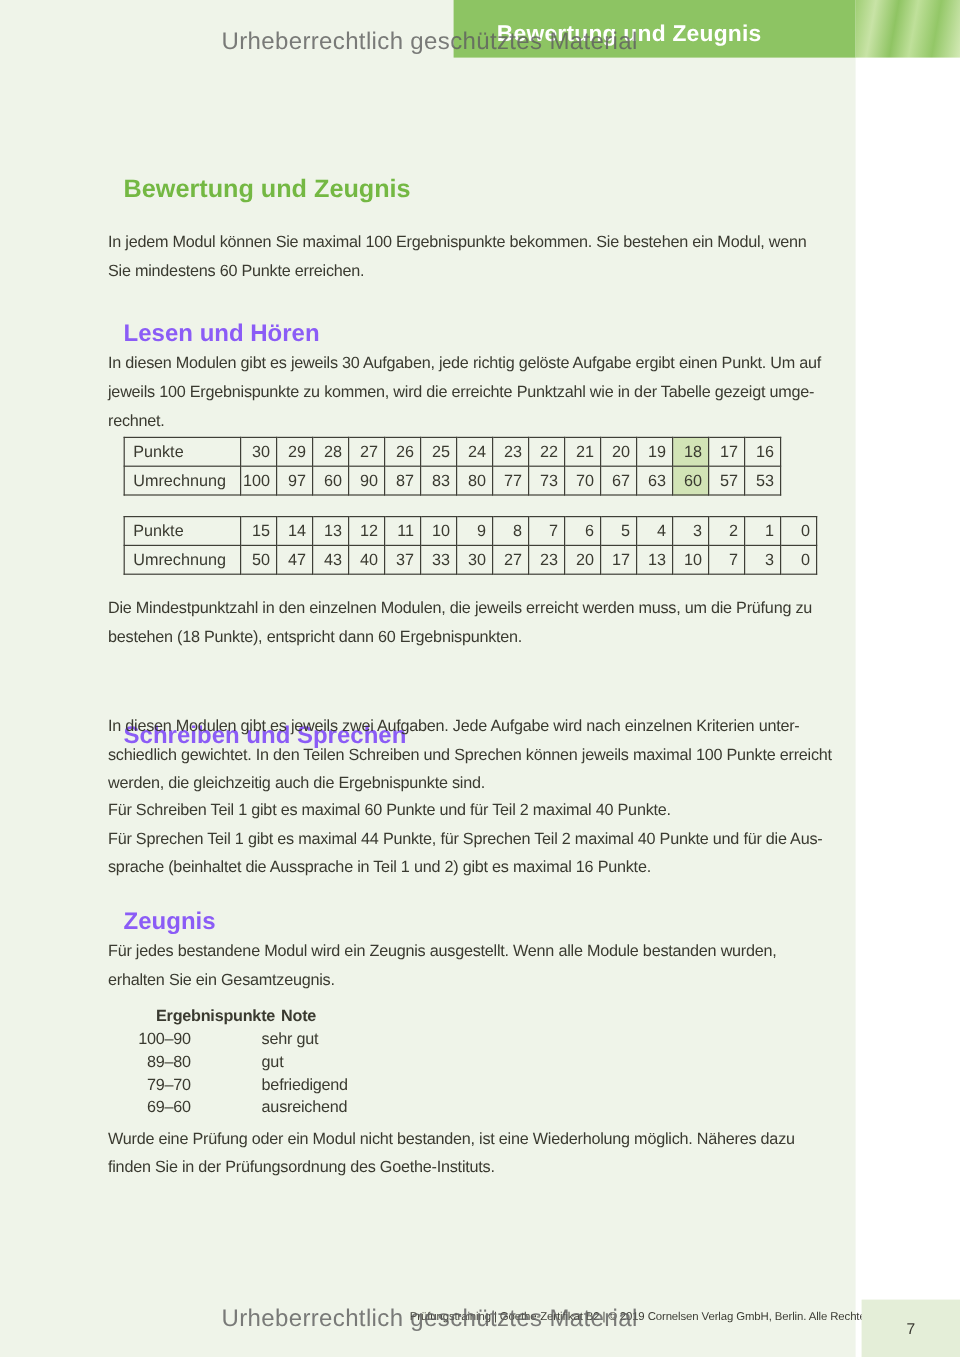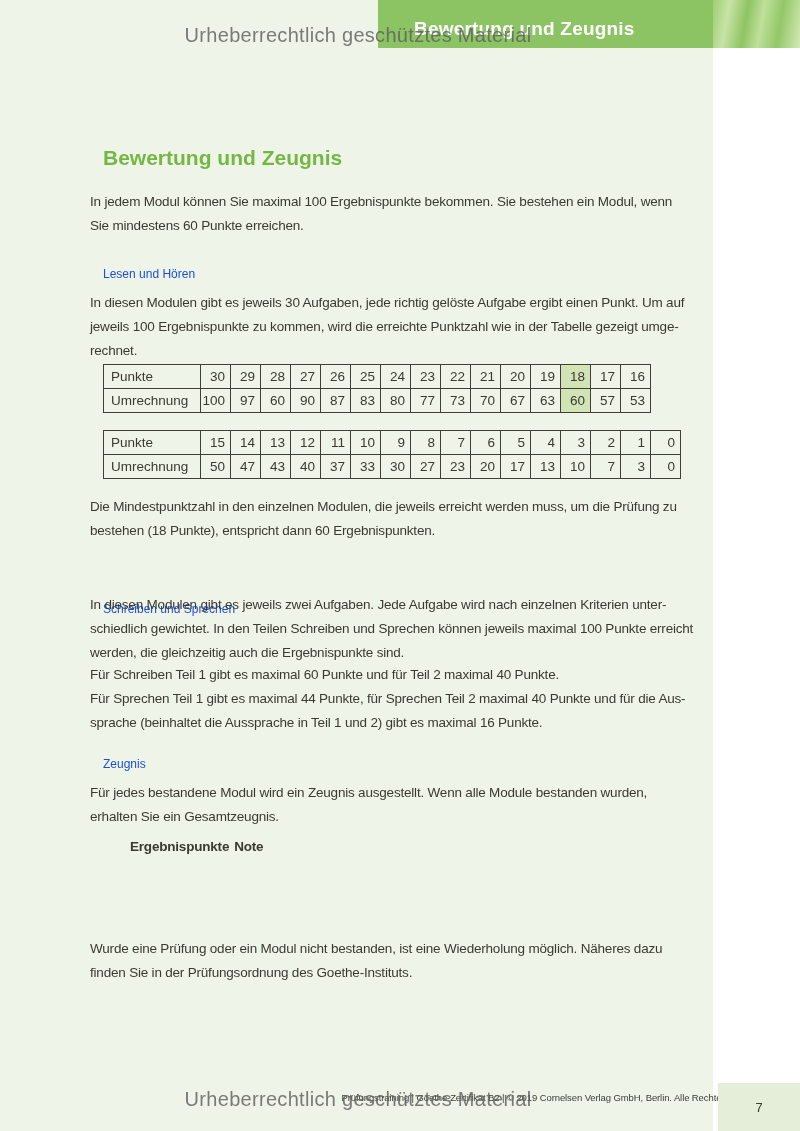--- a/index.html
+++ b/index.html
@@ -14,21 +14,21 @@
   }
   .banner-title{color:#ffffff;font-weight:bold;font-size:19px;padding-top:10px;letter-spacing:0.2px;}
   .deco{
     position:absolute;left:713px;top:0;width:87px;height:48px;
     background:linear-gradient(100deg,#9fce74 0%,#c8e3a6 18%,#8fc463 38%,#bfe09a 55%,#93c767 75%,#d4eab6 100%);
   }
   .wm{position:absolute;left:0;width:716px;text-align:center;font-size:20px;color:rgba(95,95,95,0.82);letter-spacing:0.3px;pointer-events:none;}
   .wm-top{top:24px;}
   .wm-bottom{top:1088px;}
   .page-title{position:absolute;left:103px;top:146px;font-size:21px;font-weight:bold;color:#74b843;}
-  .h2{position:absolute;left:103px;font-size:12px;font-weight:normal;color:#1d4ed8;}
+  .h2{position:absolute;left:103px;font-size:20px;font-weight:bold;color:#8b5cf6;}
   .para{position:absolute;left:90px;width:615px;font-size:13.5px;line-height:24px;letter-spacing:-0.2px;white-space:pre-line;}
   .h-lesen{top:267px;} .p-lesen{top:291px;}
   .p-intro{top:190px;}
   .p-note{top:495px;}
   .h-schreiben{top:602px;} .p-schreiben{top:593px;}
   .p-punkte{top:663px;}
   .h-zeugnis{top:757px;} .p-zeugnis{top:781px;}
   .p-closing{top:937px;}
   table.conv{position:absolute;left:103px;border-collapse:collapse;table-layout:fixed;}
   .t1{top:364px;} .t2{top:430px;}
@@ -168,20 +168,38 @@
 
 <div class="h2 h-zeugnis">Zeugnis</div>
 <div class="para p-zeugnis">Für jedes bestandene Modul wird ein Zeugnis ausgestellt. Wenn alle Module bestanden wurden,
 erhalten Sie ein Gesamtzeugnis.</div>
 
 <div class="grades">
   <div class="g-row g-head">
     <span class="g-num">Ergebnispunkte</span>
     <span class="g-note">Note</span>
   </div>
+  <div>
+      <div class="g-row">
+        <span class="g-num">100–90</span>
+        <span class="g-note">sehr gut</span>
+      </div>
+      <div class="g-row">
+        <span class="g-num">89–80</span>
+        <span class="g-note">gut</span>
+      </div>
+      <div class="g-row">
+        <span class="g-num">79–70</span>
+        <span class="g-note">befriedigend</span>
+      </div>
+      <div class="g-row">
+        <span class="g-num">69–60</span>
+        <span class="g-note">ausreichend</span>
+      </div>
+    </div>
 </div>
 
 <div class="para p-closing">Wurde eine Prüfung oder ein Modul nicht bestanden, ist eine Wiederholung möglich. Näheres dazu
 finden Sie in der Prüfungsordnung des Goethe-Instituts.</div>
 
 <div class="footer-imprint">Prüfungstraining | Goethe-Zertifikat B2 | © 2019 Cornelsen Verlag GmbH, Berlin. Alle Rechte vorbehalten.</div>
 <div class="wm wm-bottom">Urheberrechtlich geschütztes Material</div>
 <div class="pagenum-box">
   <span>7</span>
 </div>

